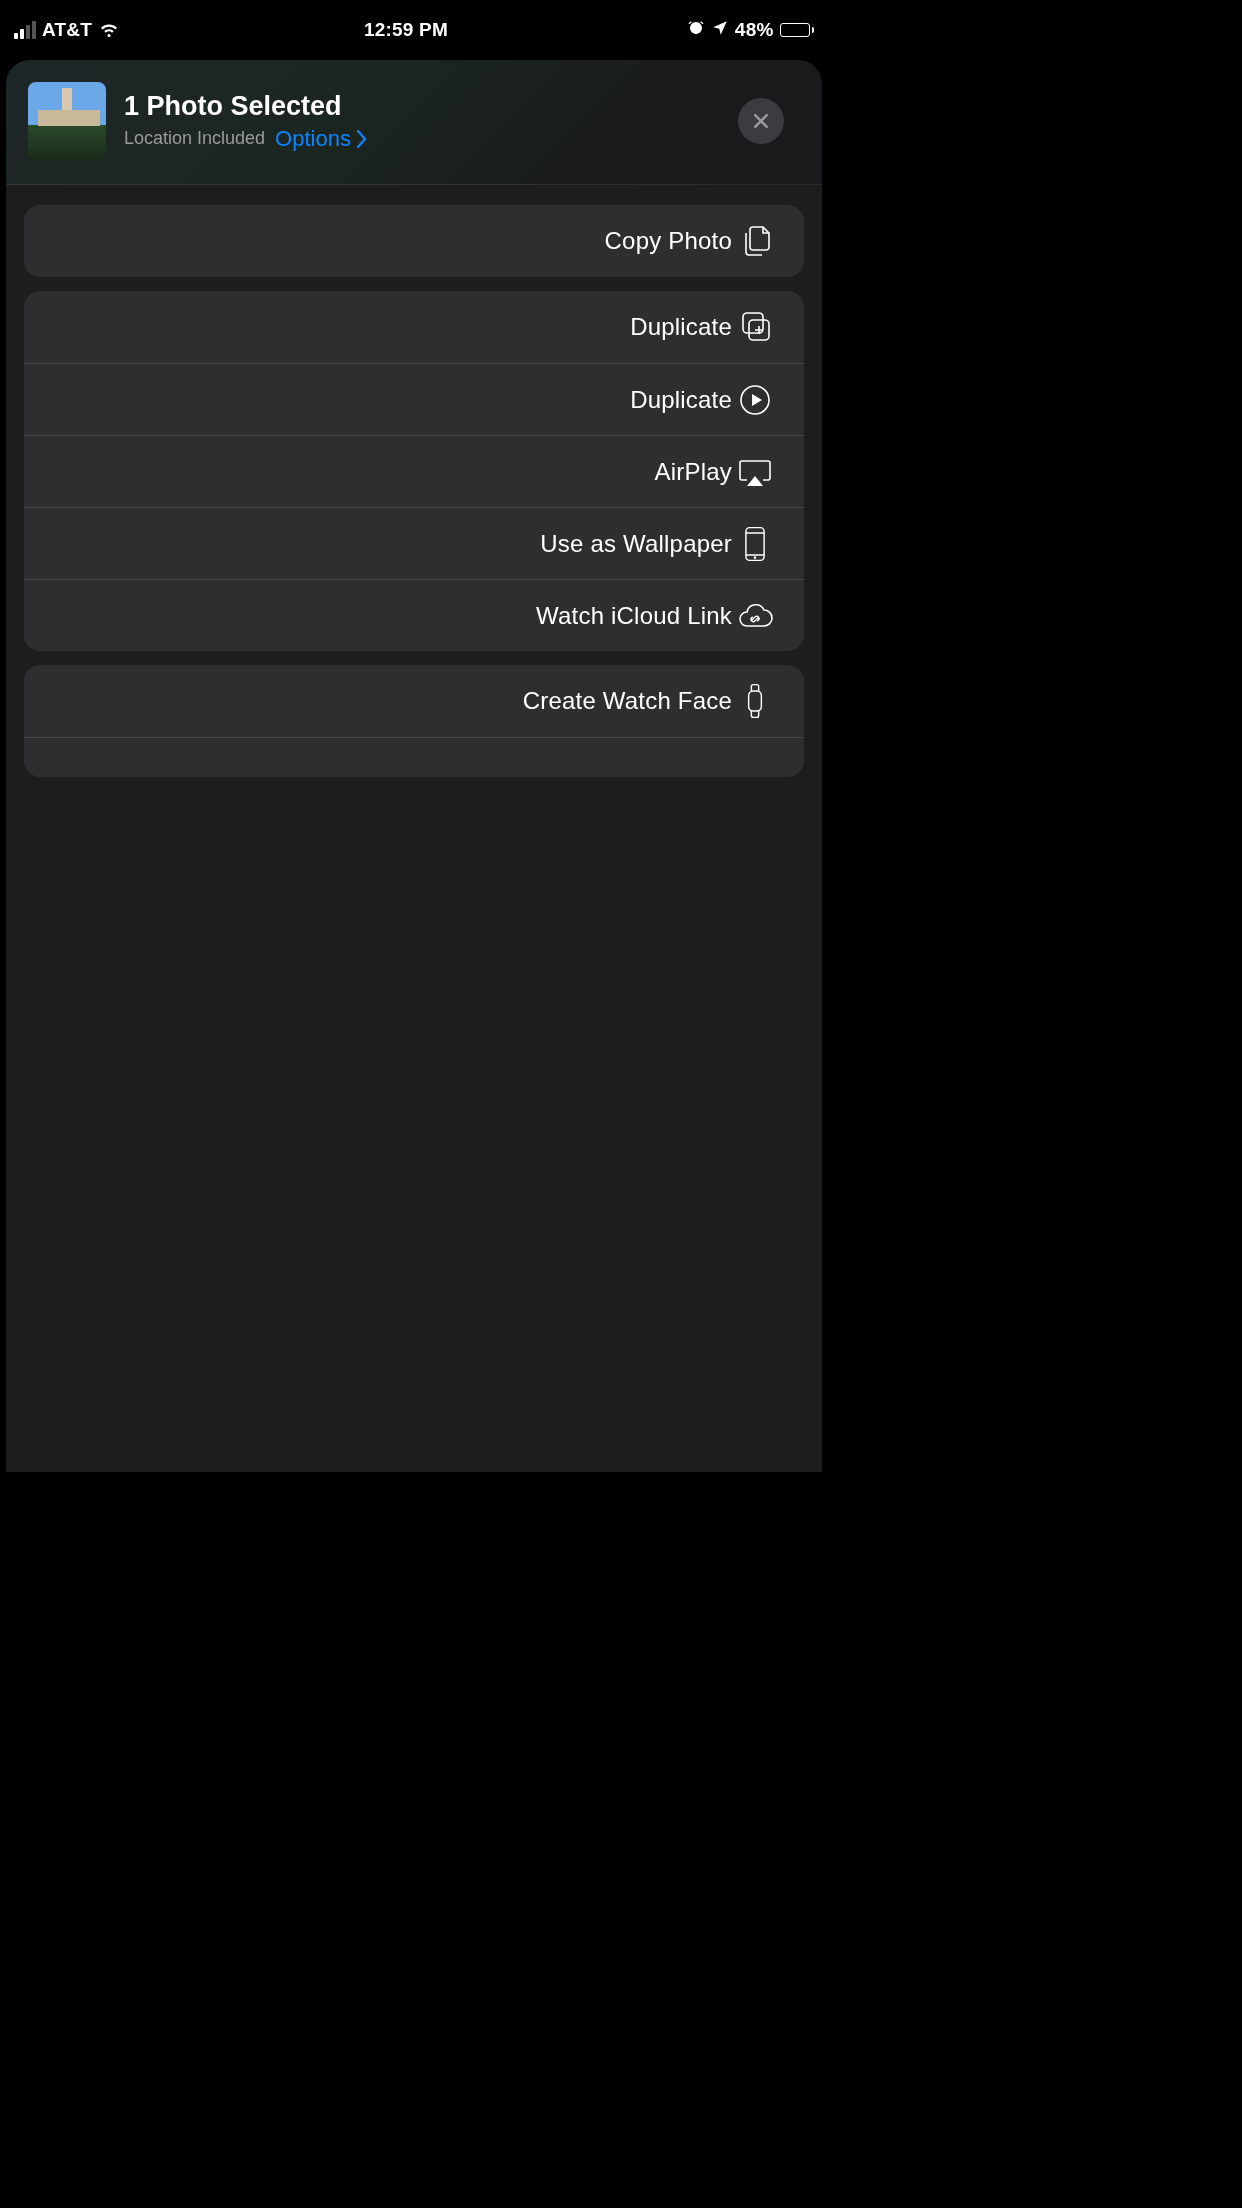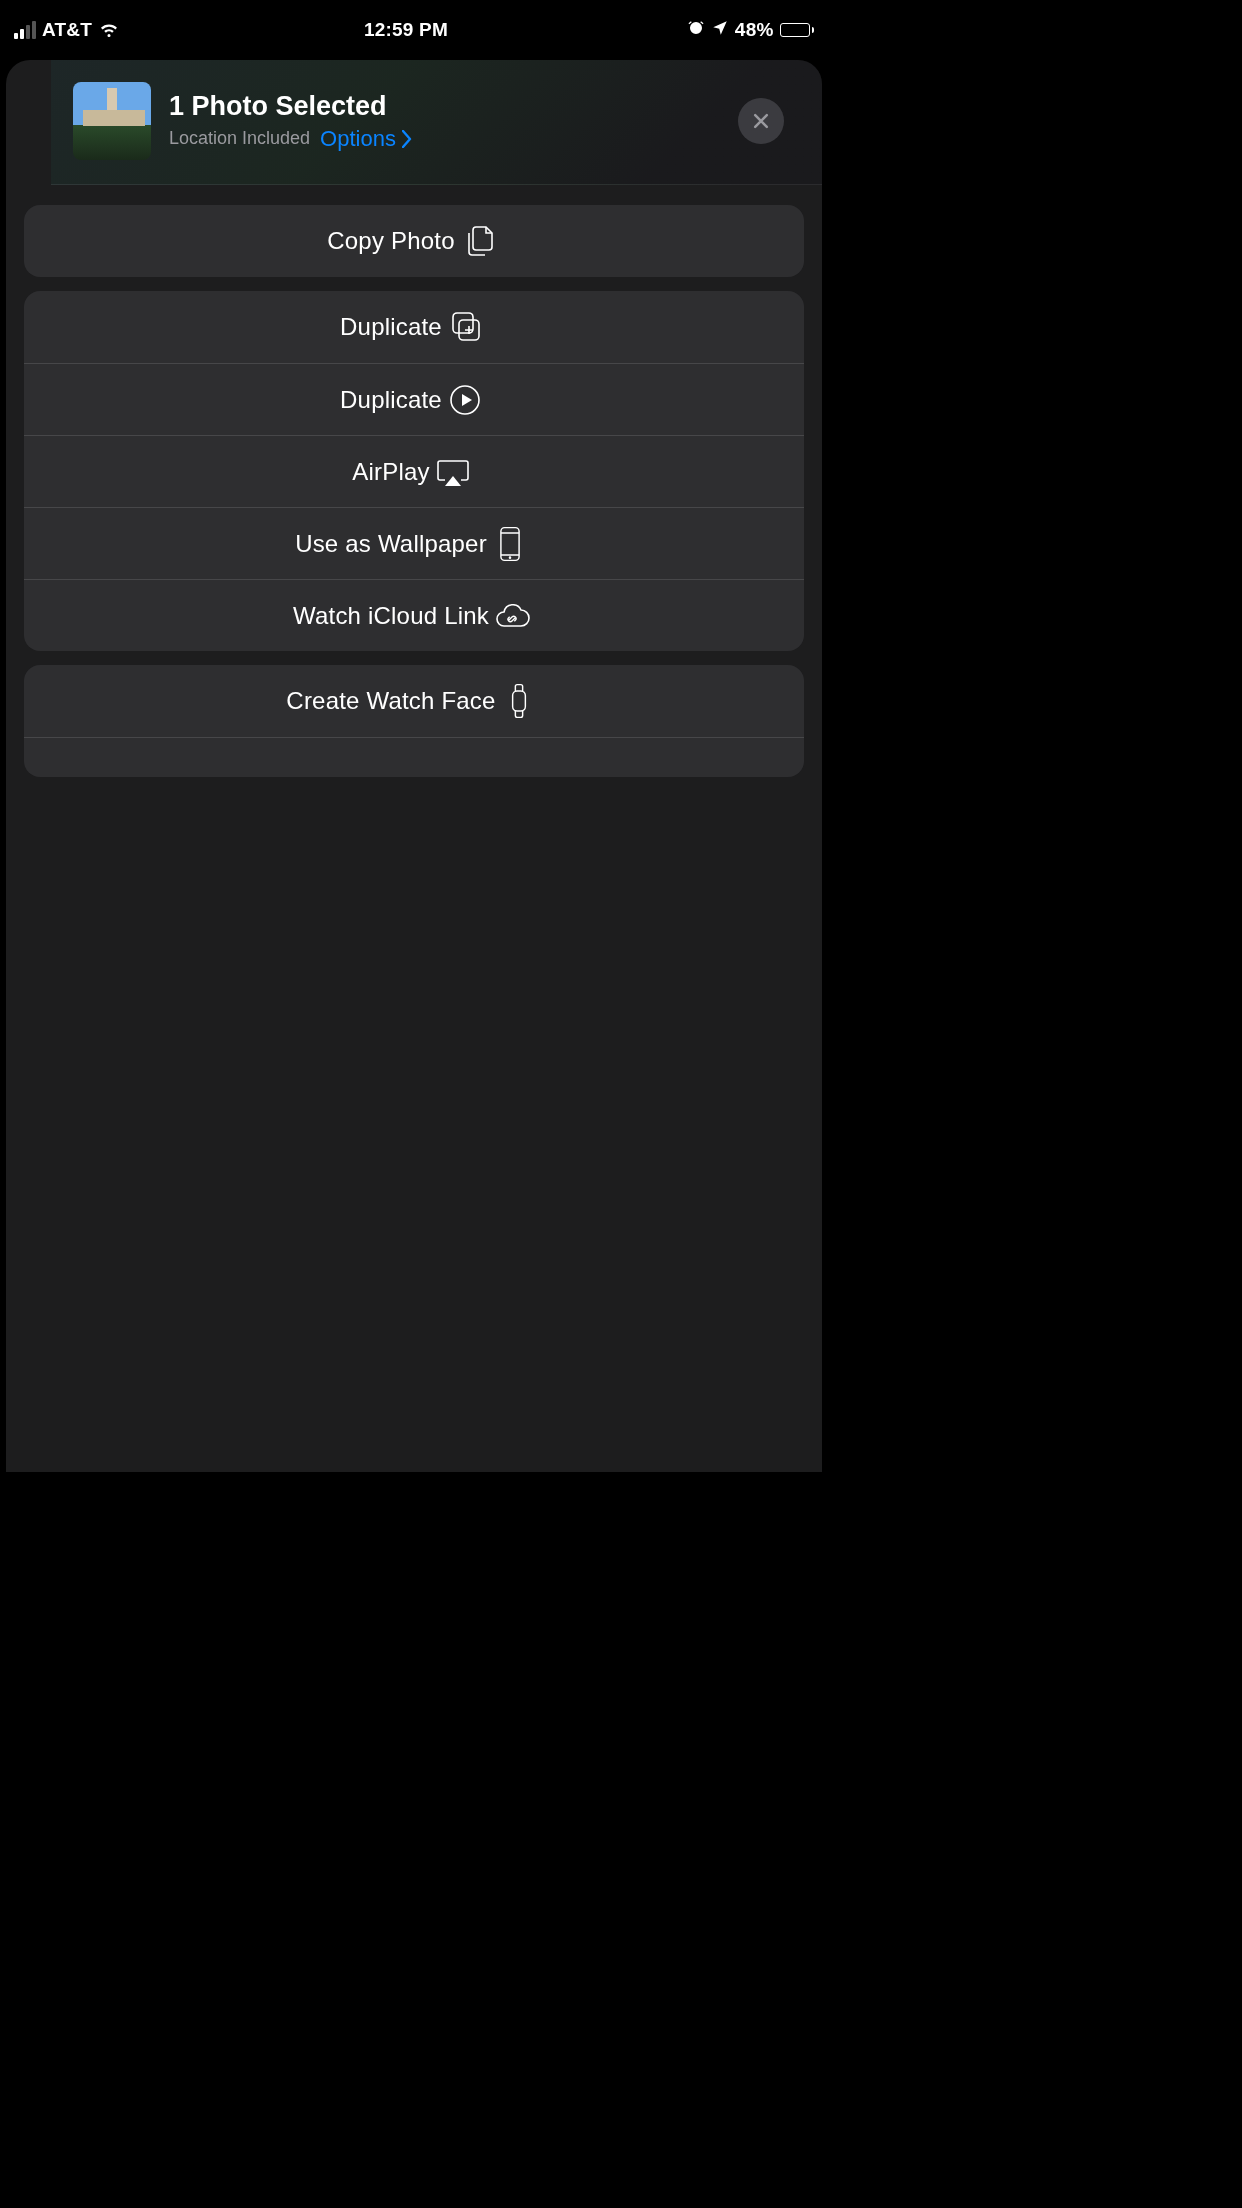--- a/index.html
+++ b/index.html
@@ -77,21 +77,20 @@
   .sheet-header {
     display: flex;
     align-items: center;
     padding: 22px 38px 24px 22px;
     gap: 18px;
     border-bottom: 1px solid rgba(255,255,255,0.08);
     background: linear-gradient(135deg,
         rgba(30,55,55,0.35) 0%,
         rgba(25,55,35,0.35) 40%,
         rgba(20,20,25,0.35) 80%);
-    margin-left: 45px;
   }
   .thumb {
     width: 78px; height: 78px; border-radius: 8px;
     background: linear-gradient(to bottom, #6aa8e8 0%, #6aa8e8 55%, #2a4a2a 55%, #1a2a1a 100%);
     position: relative;
     overflow: hidden;
     flex-shrink: 0;
   }
   .thumb::before { 
     content:'';
@@ -127,21 +126,21 @@
   }
   .group {
     background: rgba(60,60,63,0.55);
     border-radius: 16px;
     margin-bottom: 14px;
     overflow: hidden;
   }
   .row {
     display:flex;
     align-items:center;
-    justify-content:center;
+    justify-content:flex-end;
     padding: 0 26px;
     height: 72px;
   }
   .row + .row { border-top: 0.7px solid rgba(255,255,255,0.12); }
   .row-label { font-size: 24px; font-weight: 400; color: #fff; letter-spacing: 0.2px; }
   .row-icon { width: 46px; display:flex; justify-content:center; }
   .row-icon svg { width: 40px; height: 40px; stroke:#fff; fill:none; stroke-width:1.6; }
   .row-icon.small svg { width: 32px; height: 40px; }
 
   

